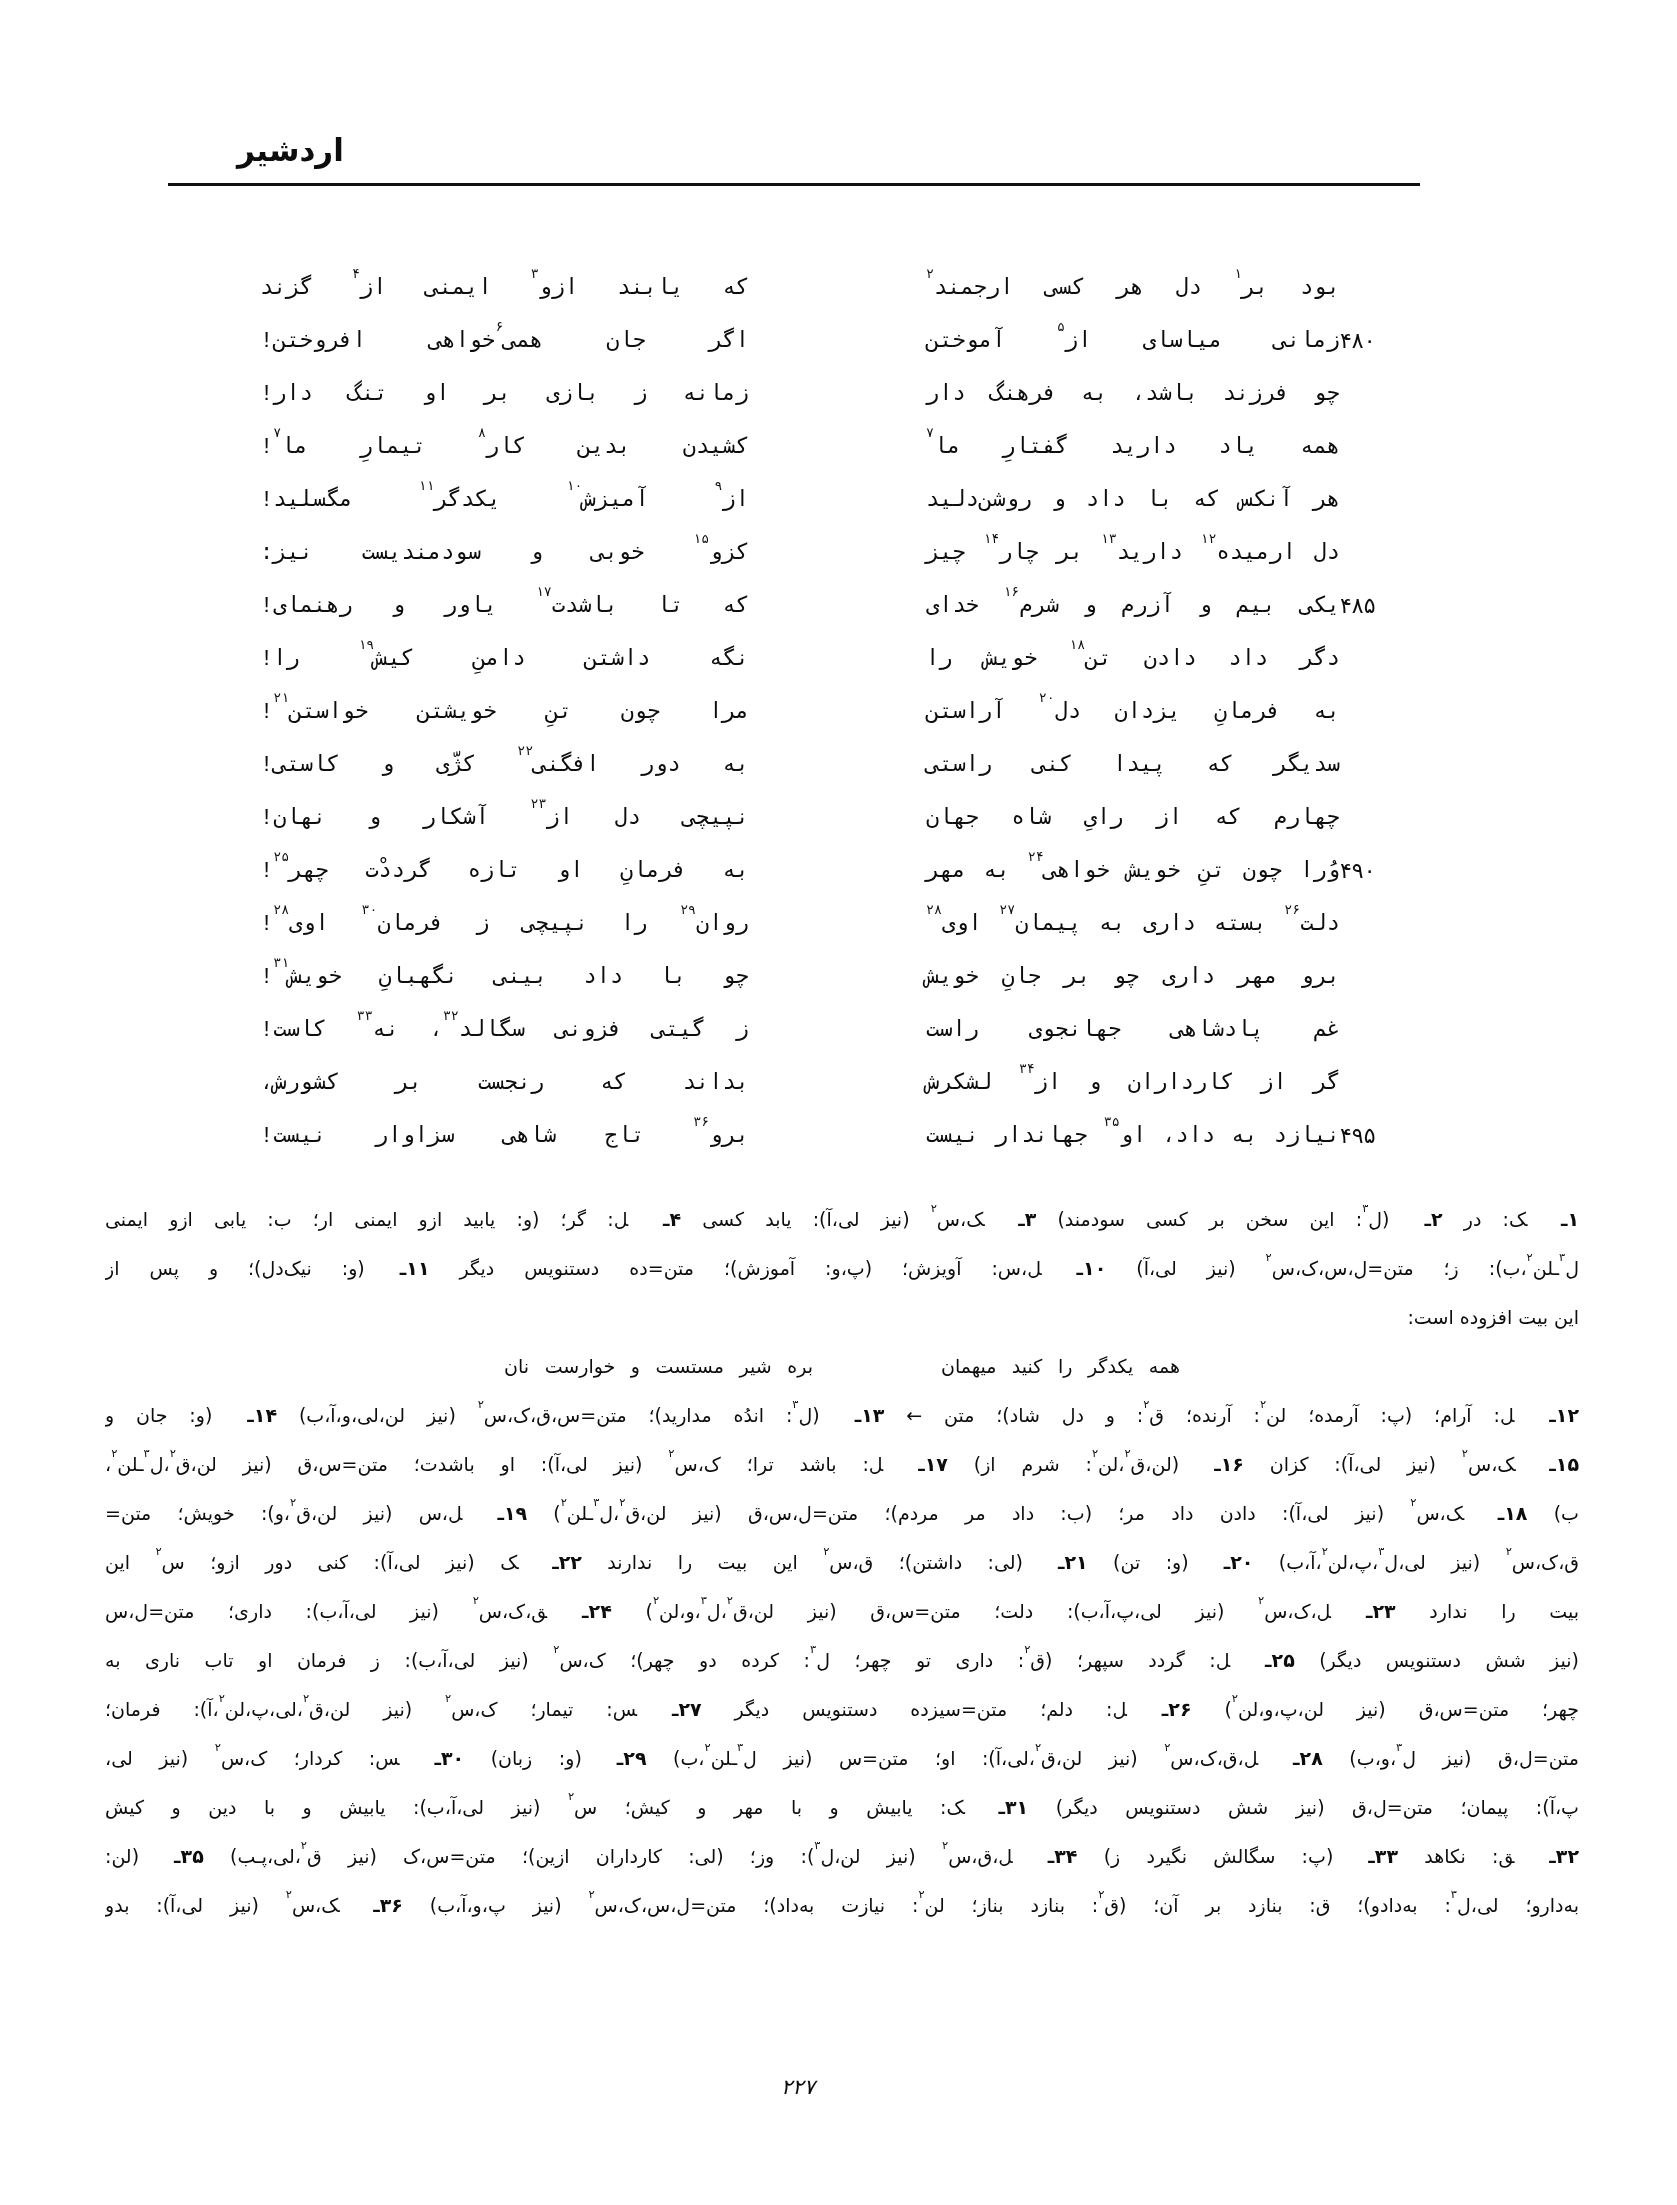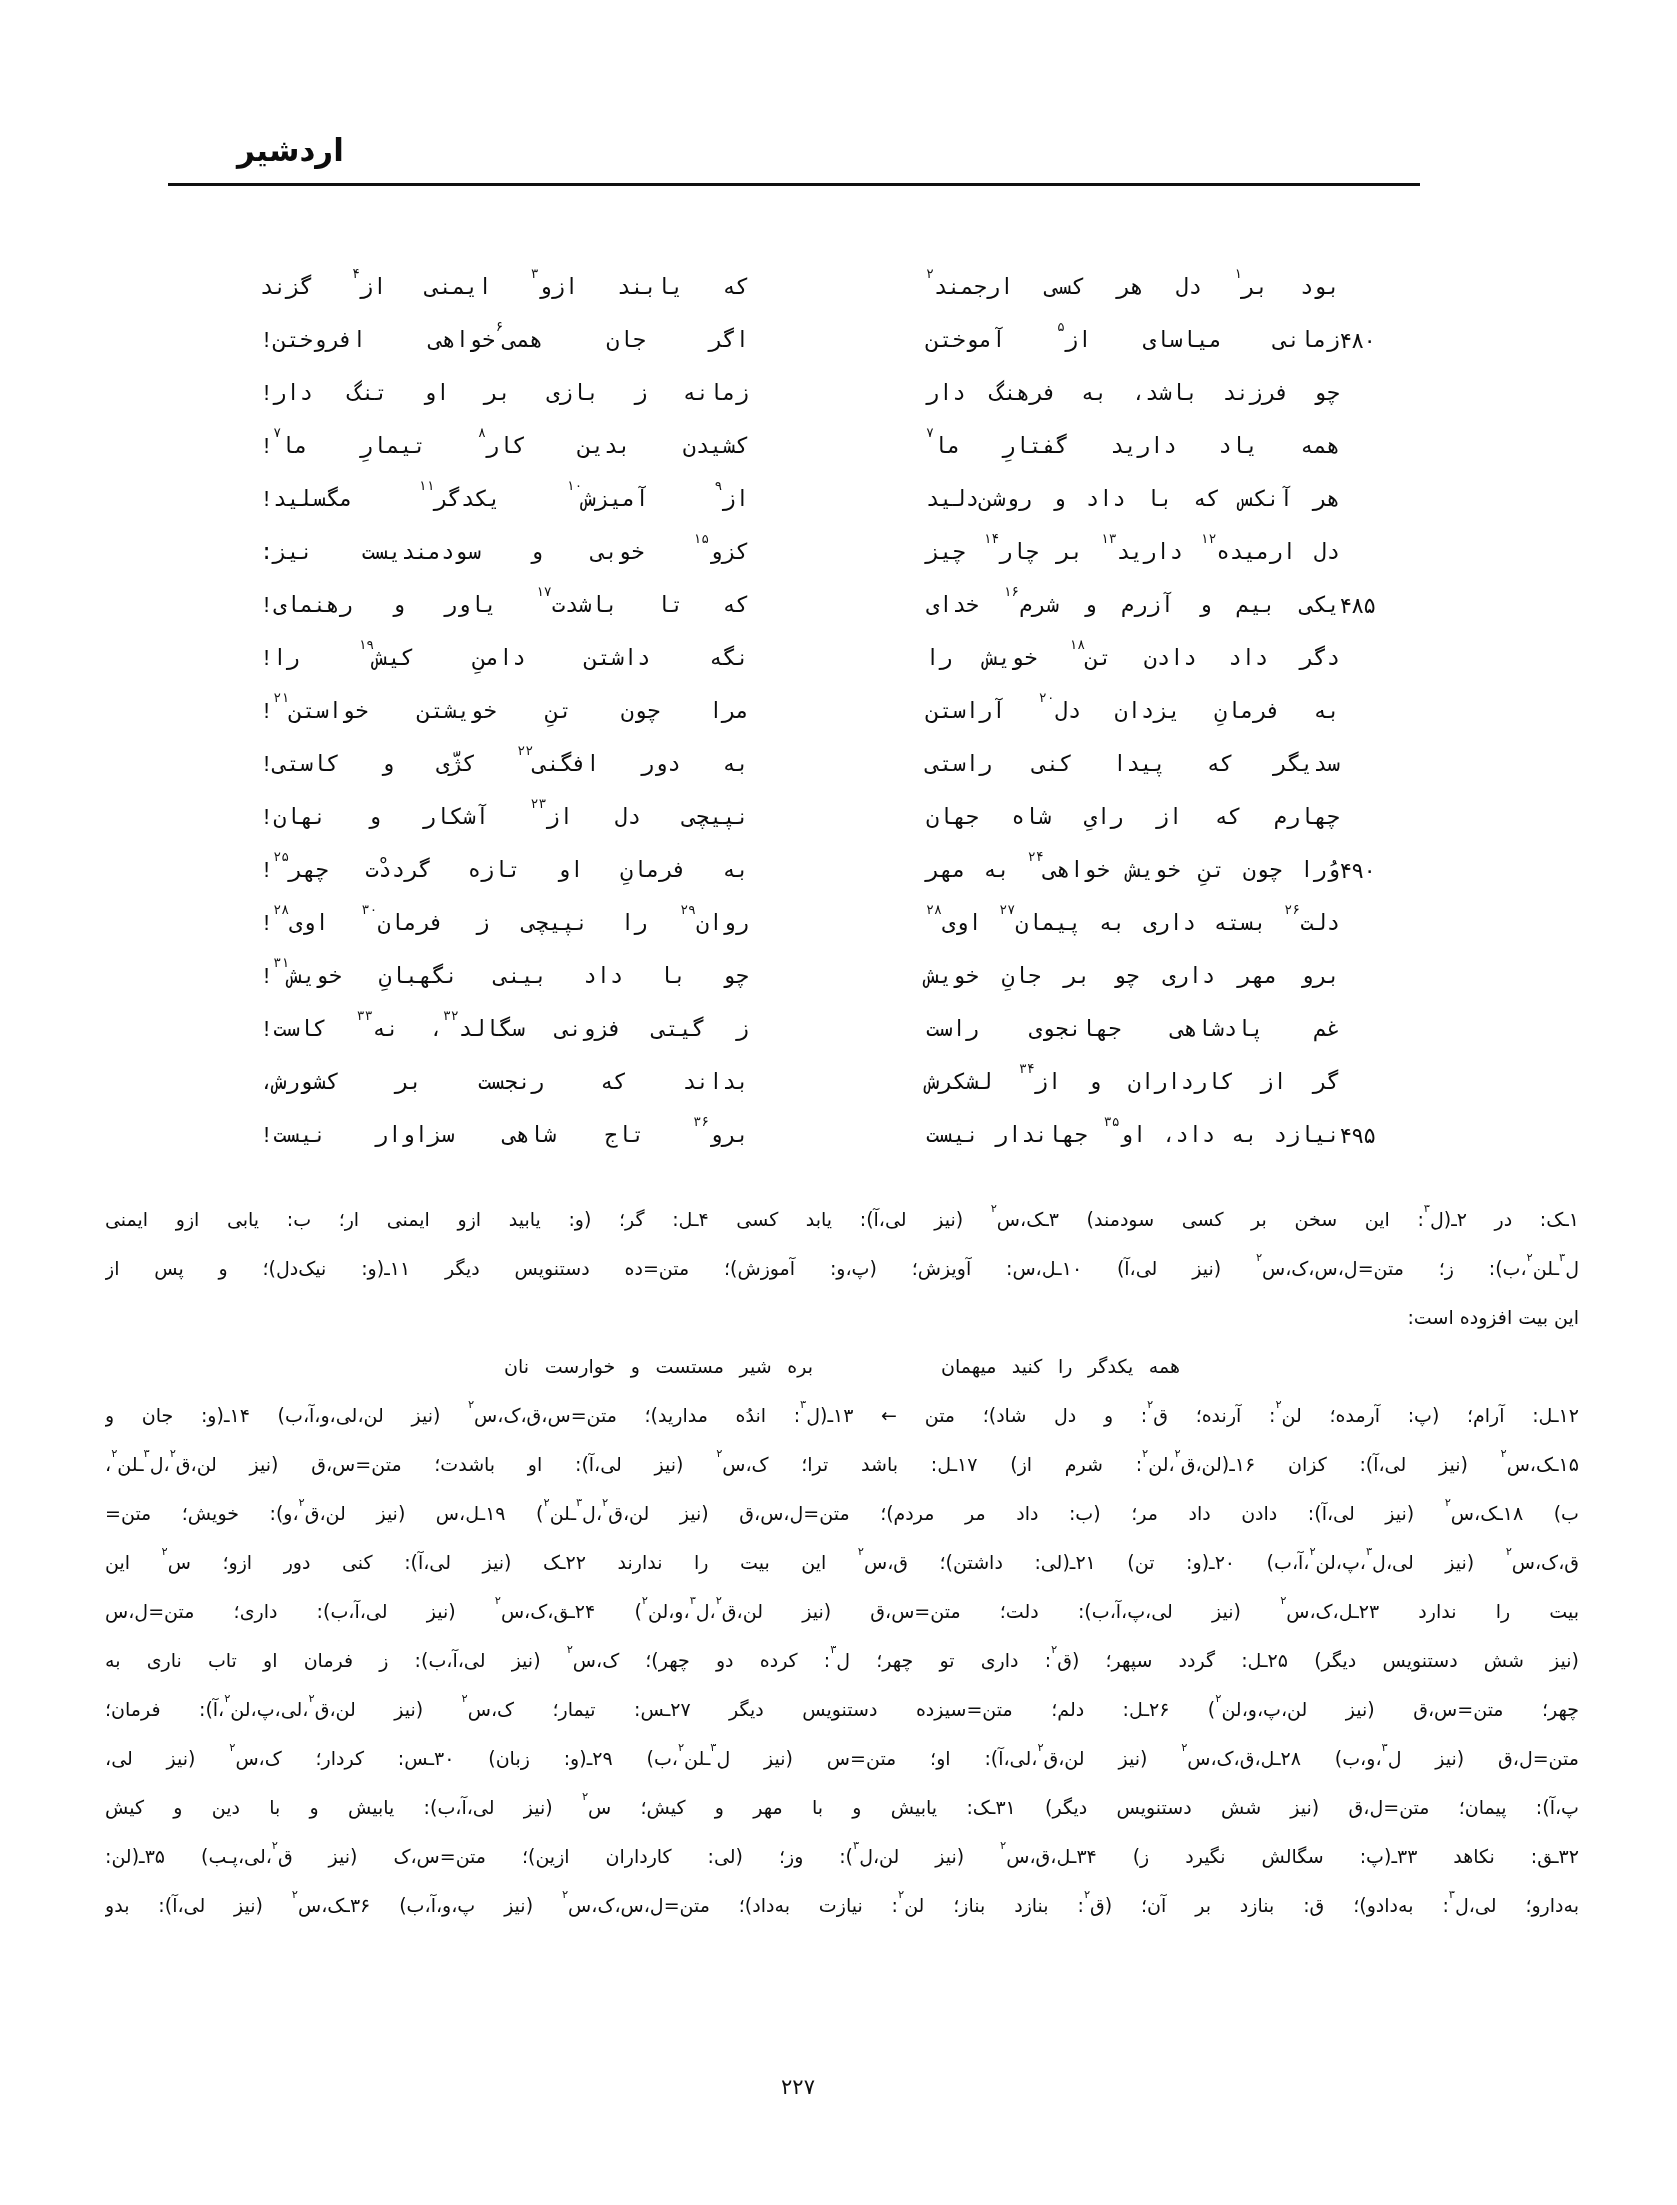--- a/index.html
+++ b/index.html
@@ -18,23 +18,23 @@
   .vrow{display:flex;justify-content:space-between;align-items:center;height:53px;}
   .rgroup{display:flex;align-items:center;}
   .vnum{width:76px;text-align:left;font-size:22px;}
   .hemi{font-size:22px;text-align:justify;text-align-last:justify;white-space:nowrap;overflow:visible;font-family:Liberation Mono, monospace;}
   .hemi-r{width:414px;}
   .hemi-l{width:489px;}
   sup{font-size:0.60em;line-height:0;position:relative;top:-0.55em;}
   .apparatus{position:absolute;top:1195px;left:105px;width:1474px;font-size:19px;}
   .aline{margin:0;height:49px;line-height:49px;text-align:justify;text-align-last:justify;overflow:hidden;}
   .aline.short{text-align:center;text-align-last:right;}
-  .aline b{font-weight:normal;}
+  .aline b{font-weight:bold;margin-left:35px;}
   .abayt{height:49px;line-height:49px;display:flex;justify-content:center;gap:128px;word-spacing:9.5px;font-size:19px;}
-  .page-number{position:absolute;top:2075px;left:710px;width:176px;text-align:center;font-size:21px;}
+  .page-number{position:absolute;top:2075px;left:710px;width:176px;text-align:center;font-size:21px;font-style:italic;}
 </style>
 </head>
 <body>
 
 <div class="header-title">اردشیر</div>
 <div class="header-rule"></div>
 
 <div class="verses">
   <div class="vrow">
     <div class="rgroup">

